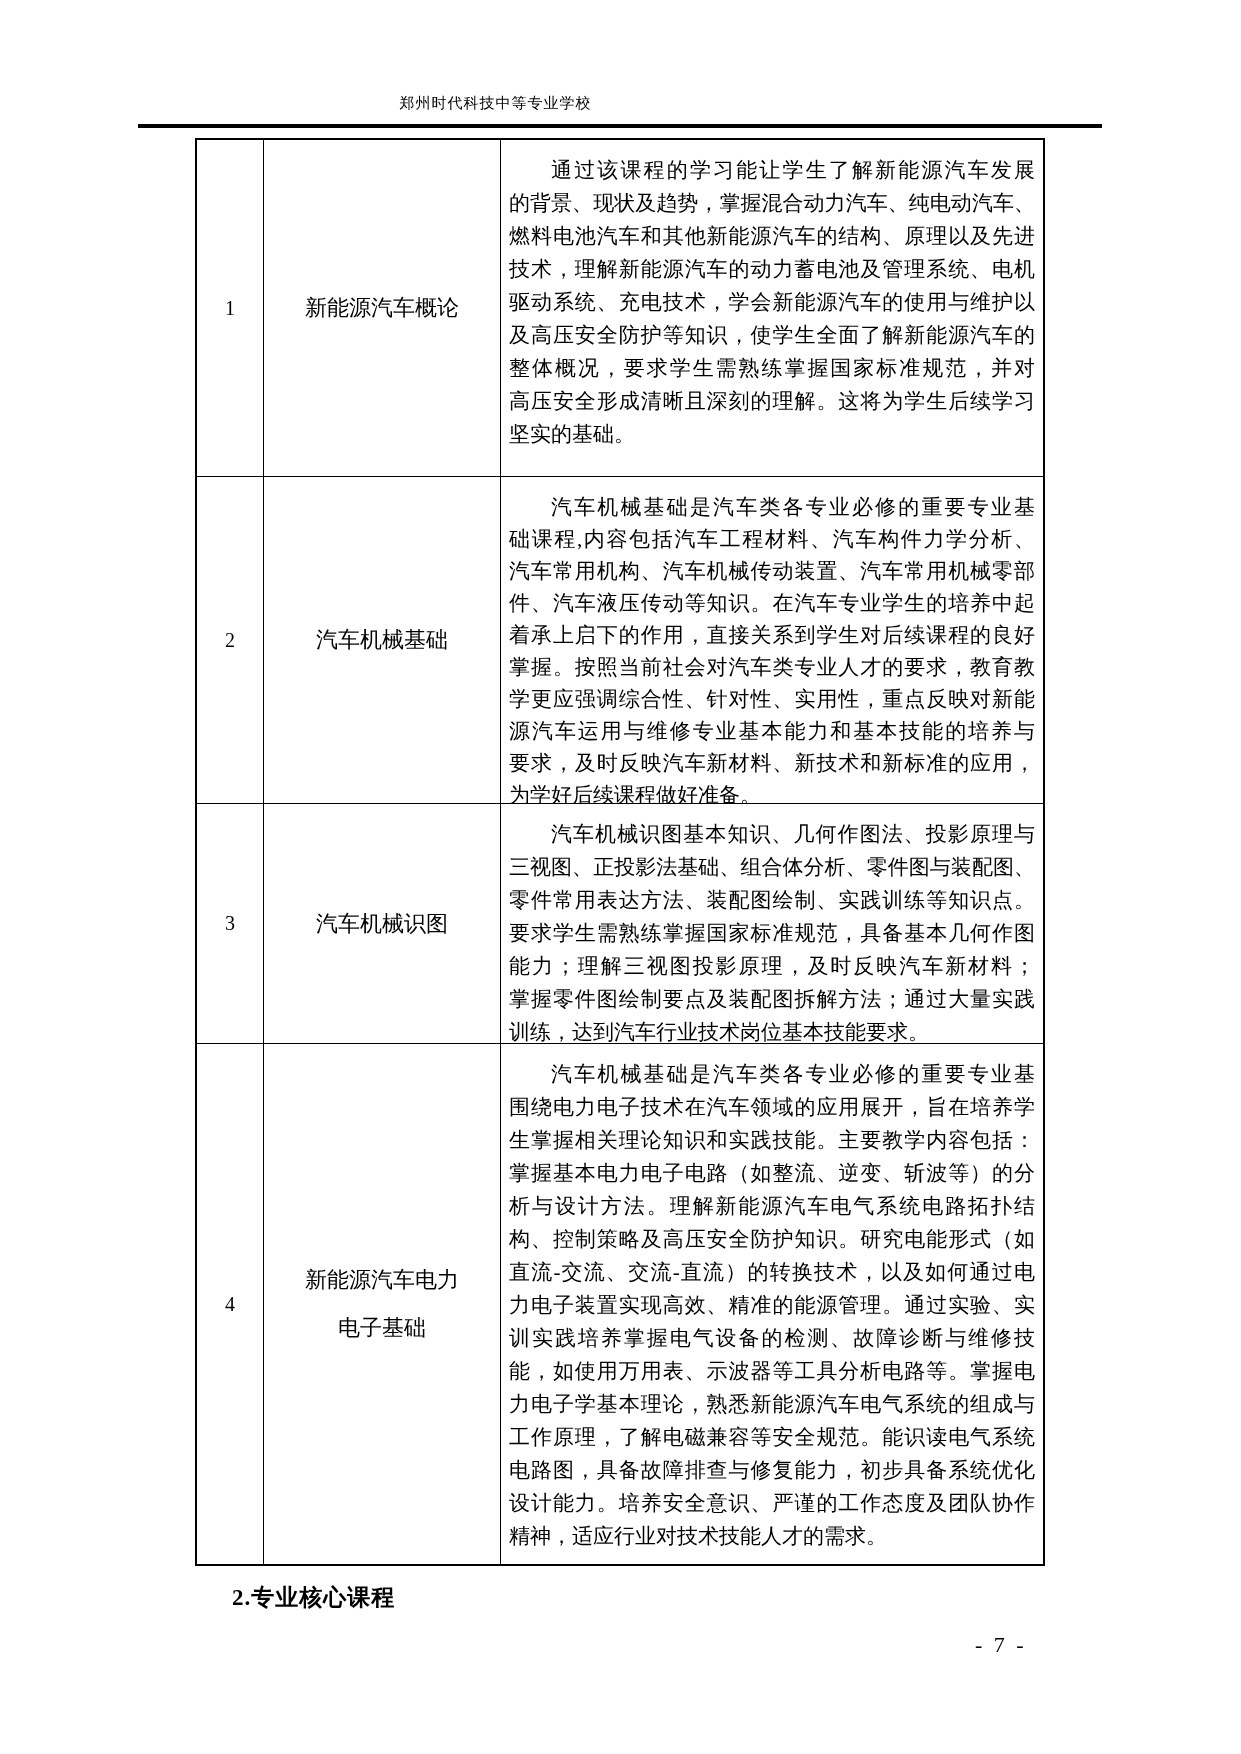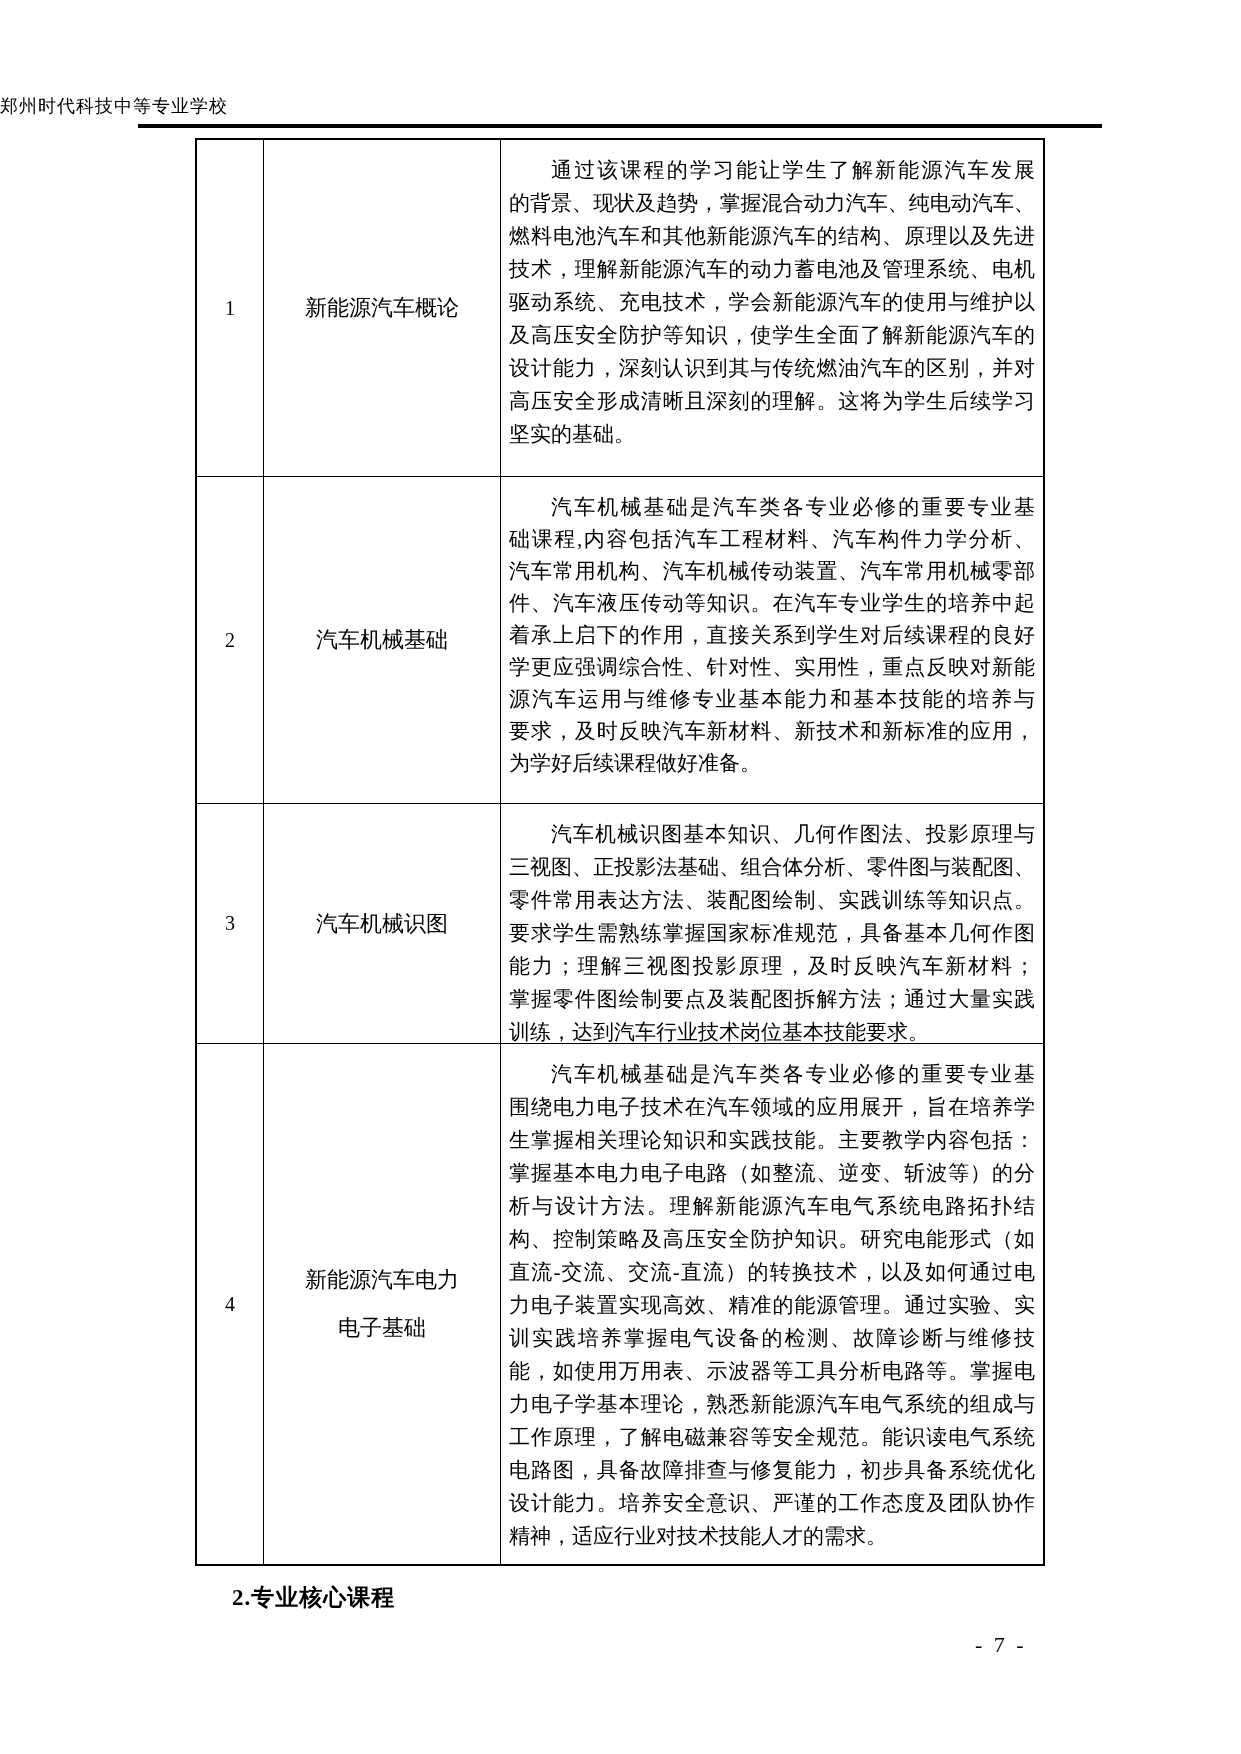--- a/index.html
+++ b/index.html
@@ -13,22 +13,22 @@
     position: relative;
     font-family: "Liberation Serif", "DejaVu Serif", serif;
     color: #000000;
   }
   
   .school-name {
     position: absolute;
     top: 94px;
     left: 0;
     width: 991px;
-    text-align: left;
-    font-size: 18px;
+    text-align: center;
+    font-size: 15px;
     letter-spacing: 1px;
   }
   .header-rule {
     position: absolute;
     top: 124px;
     left: 138px;
     width: 964px;
     height: 4px;
     background: #000000;
   }
@@ -112,34 +112,35 @@
     <div class="cell col-name row-1">
       <div class="name-line">新能源汽车概论</div>
     </div>
     <div class="cell col-desc row-1">
       <div class="desc-line first">通过该课程的学习能让学生了解新能源汽车发展</div>
       <div class="desc-line">的背景、现状及趋势，掌握混合动力汽车、纯电动汽车、</div>
       <div class="desc-line">燃料电池汽车和其他新能源汽车的结构、原理以及先进</div>
       <div class="desc-line">技术，理解新能源汽车的动力蓄电池及管理系统、电机</div>
       <div class="desc-line">驱动系统、充电技术，学会新能源汽车的使用与维护以</div>
       <div class="desc-line">及高压安全防护等知识，使学生全面了解新能源汽车的</div>
-      <div class="desc-line">设计能力，深刻认识到其与传统燃油汽车的区别，并对</div>
+      <div class="desc-line">整体概况，要求学生需熟练掌握国家标准规范，并对</div>
       <div class="desc-line">高压安全形成清晰且深刻的理解。这将为学生后续学习</div>
       <div class="desc-line last">坚实的基础。</div>
     </div>
     <div class="cell col-num row-2">2</div>
     <div class="cell col-name row-2">
       <div class="name-line">汽车机械基础</div>
     </div>
     <div class="cell col-desc row-2">
       <div class="desc-line first">汽车机械基础是汽车类各专业必修的重要专业基</div>
       <div class="desc-line">础课程,内容包括汽车工程材料、汽车构件力学分析、</div>
       <div class="desc-line">汽车常用机构、汽车机械传动装置、汽车常用机械零部</div>
       <div class="desc-line">件、汽车液压传动等知识。在汽车专业学生的培养中起</div>
       <div class="desc-line">着承上启下的作用，直接关系到学生对后续课程的良好</div>
+      <div class="desc-line">掌握。按照当前社会对汽车类专业人才的要求，教育教</div>
       <div class="desc-line">学更应强调综合性、针对性、实用性，重点反映对新能</div>
       <div class="desc-line">源汽车运用与维修专业基本能力和基本技能的培养与</div>
       <div class="desc-line">要求，及时反映汽车新材料、新技术和新标准的应用，</div>
       <div class="desc-line last">为学好后续课程做好准备。</div>
     </div>
     <div class="cell col-num row-3">3</div>
     <div class="cell col-name row-3">
       <div class="name-line">汽车机械识图</div>
     </div>
     <div class="cell col-desc row-3">

